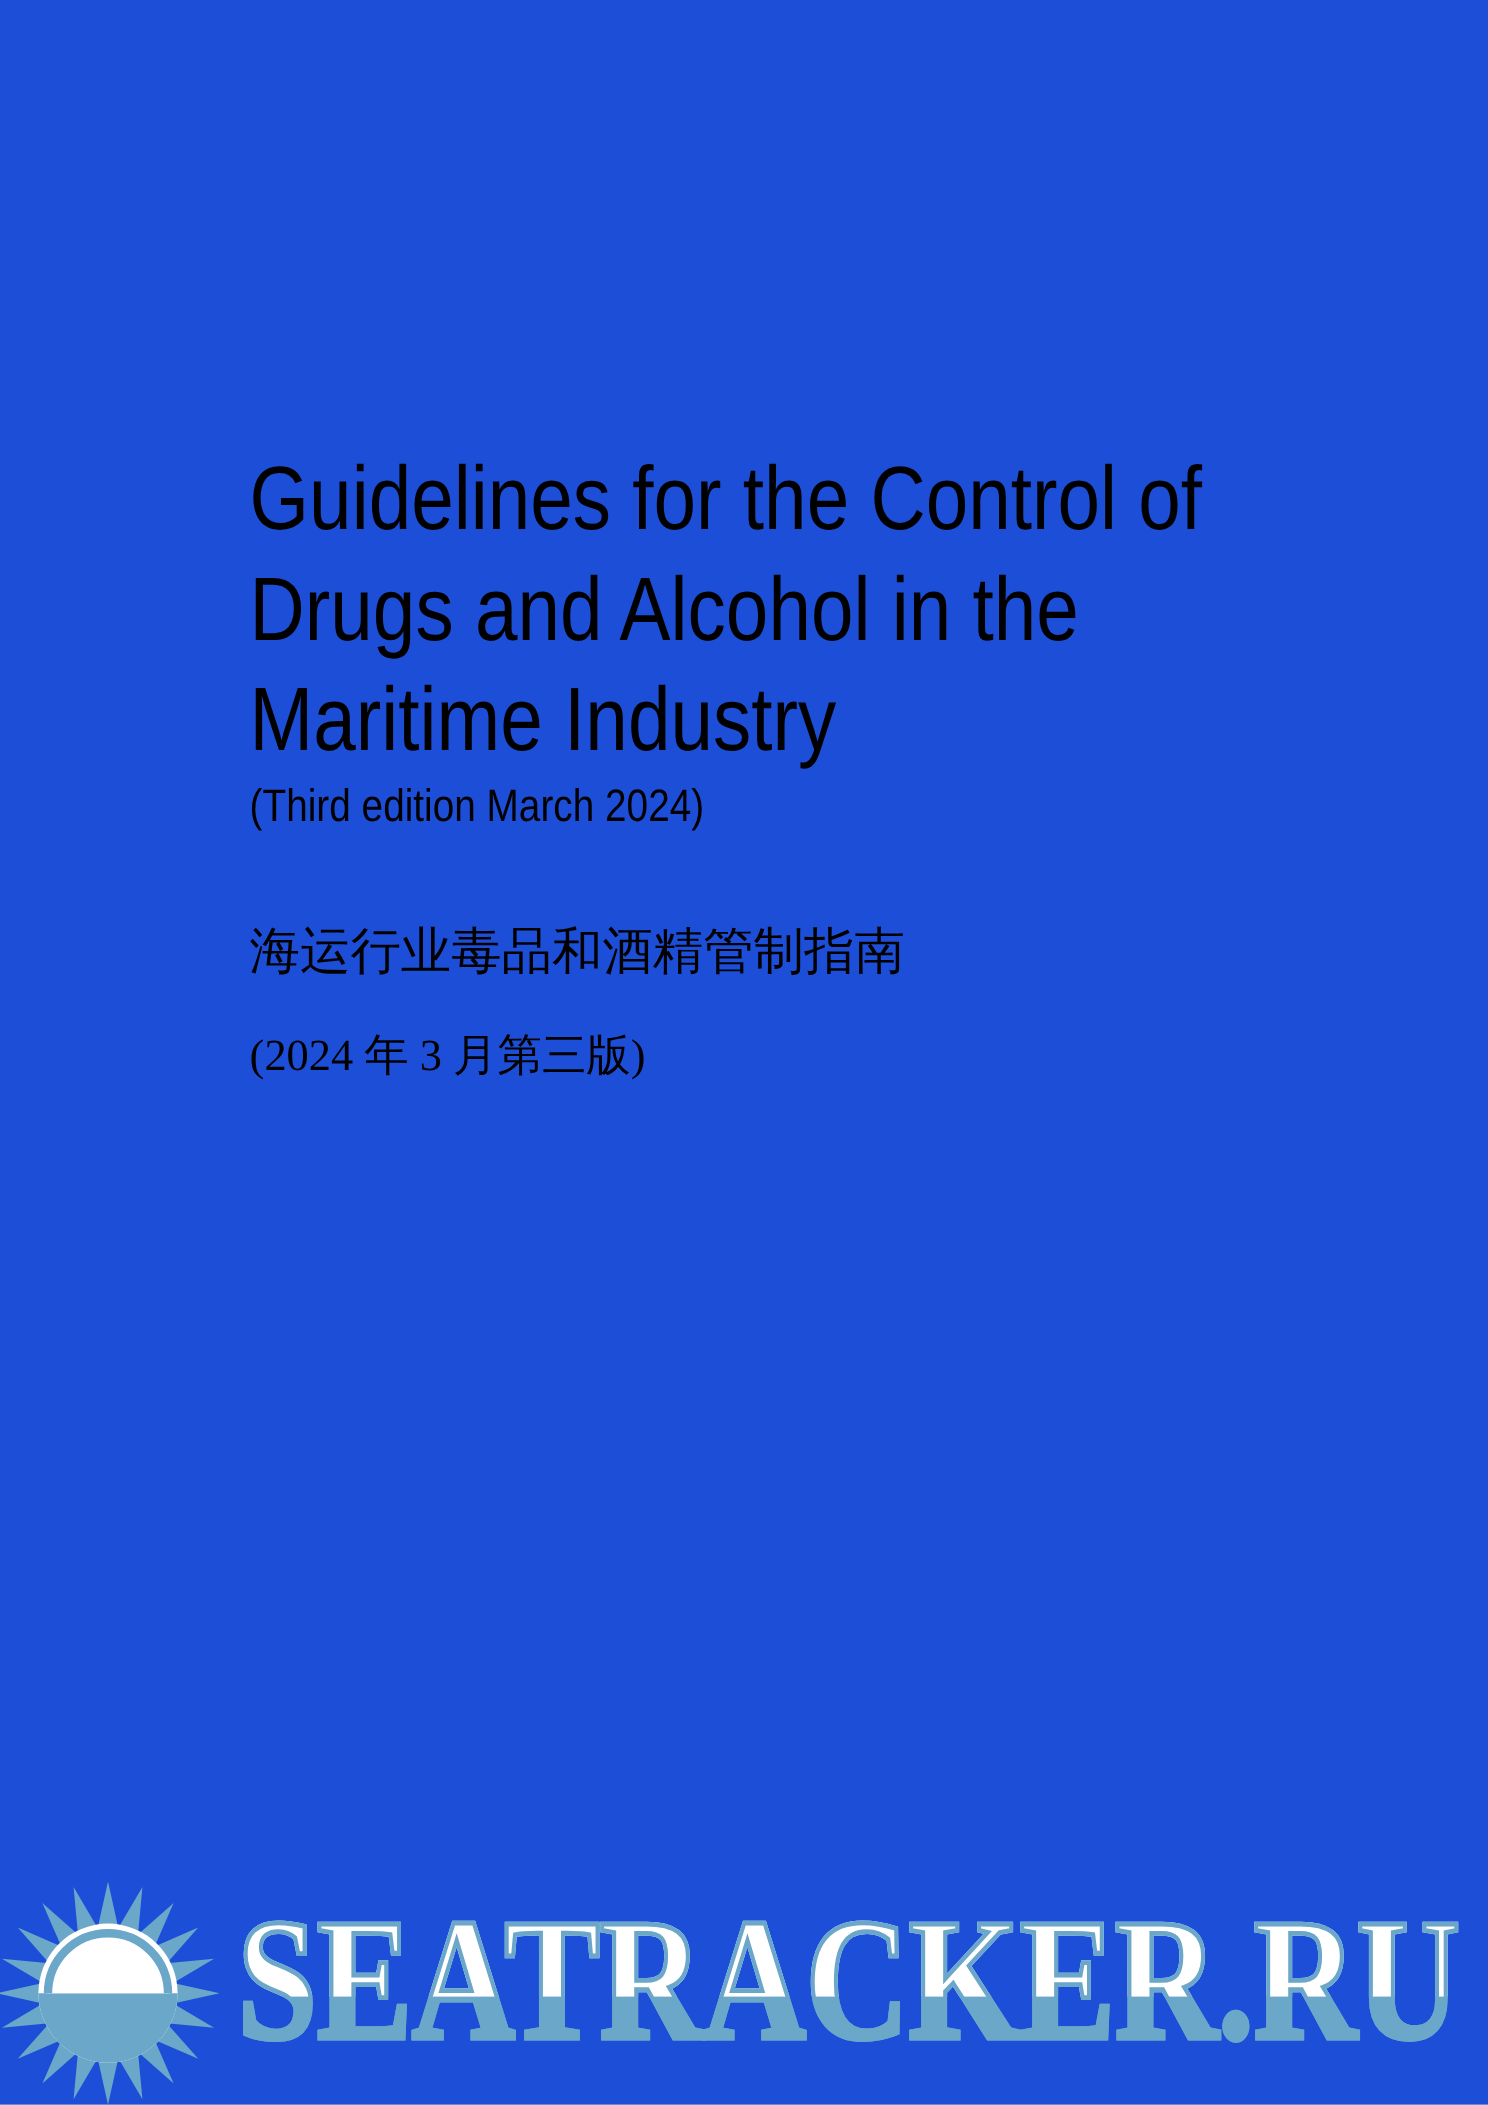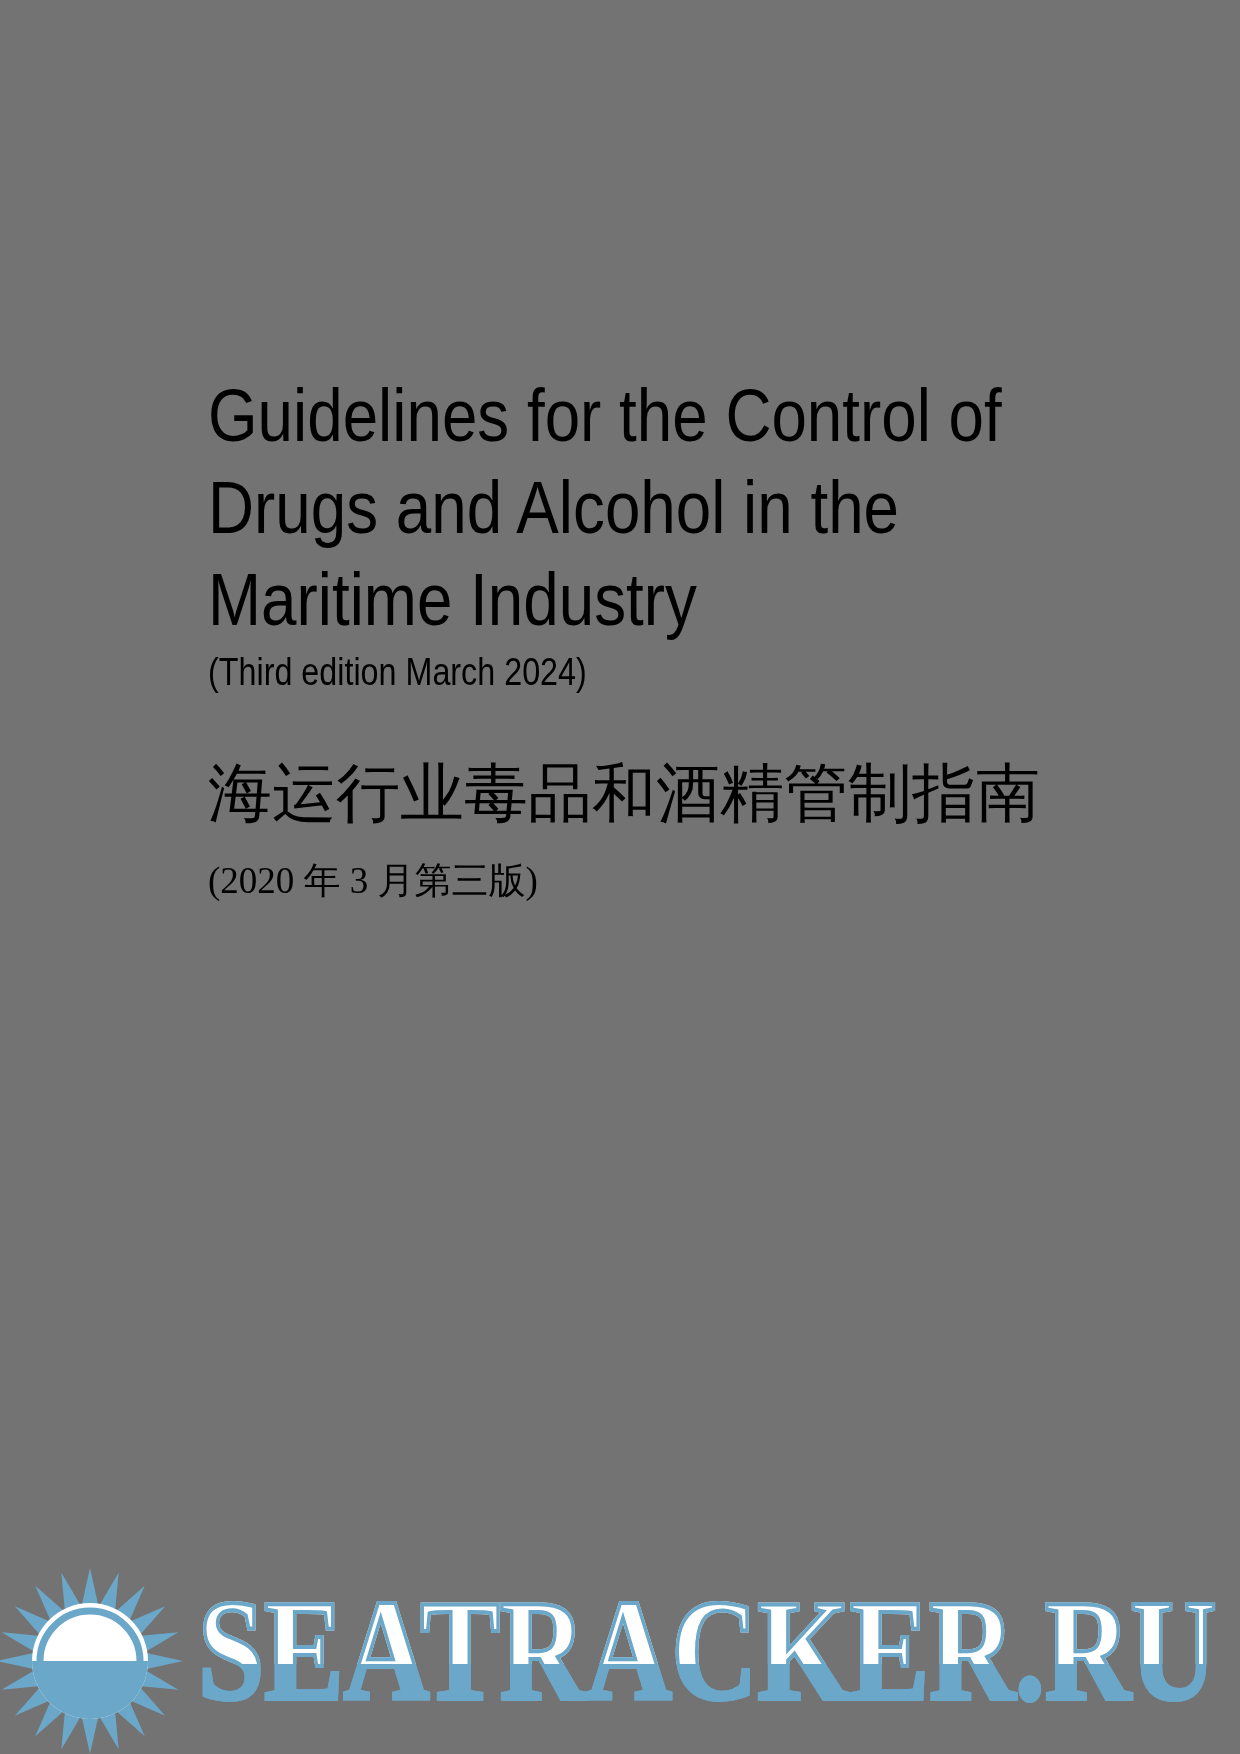--- a/index.html
+++ b/index.html
@@ -1,20 +1,20 @@
 <!DOCTYPE html>
 <html style="--accent: #6ba7c9;"><head>
 <meta charset="utf-8">
 <style>
   html,body{margin:0;padding:0;background:#e8e8e8;}
   .page{
     position:relative;
     width:1240px;height:1754px;
     margin:0 auto;
-    background:#737373;
+    background:#1d4ed8;
     overflow:hidden;
     color:#000;
     font-family:"Liberation Sans",sans-serif;
   }
   
   .en-title{
     position:absolute;left:208px;top:369px;
     font-size:75px;line-height:92px;font-weight:400;
     transform:scaleX(0.85);transform-origin:0 0;
     white-space:nowrap;
@@ -22,21 +22,21 @@
   .en-edition{
     position:absolute;left:208px;top:649px;
     font-size:38px;line-height:46px;font-weight:400;
     transform:scaleX(0.85);transform-origin:0 0;
     white-space:nowrap;
   }
   
   .zh-title{
     position:absolute;left:208px;top:756px;
     font-family:"Liberation Serif",serif;
-    font-size:64px;line-height:76px;font-weight:400;
+    font-size:42px;line-height:76px;font-weight:400;
     white-space:nowrap;
   }
   .zh-edition{
     position:absolute;left:208px;top:858px;
     font-family:"Liberation Serif",serif;
     font-size:37px;line-height:46px;font-weight:400;
     white-space:nowrap;
   }
   
   .watermark{position:absolute;left:0;top:1560px;width:996px;height:194px;}
@@ -62,21 +62,21 @@
   <div class="en-title">
     <div>Guidelines for the Control of</div>
     <div>Drugs and Alcohol in the</div>
     <div>Maritime Industry</div>
   </div>
 
   <div class="en-edition">(Third edition March 2024)</div>
 
   <div class="zh-title">海运行业毒品和酒精管制指南</div>
 
-  <div class="zh-edition">(2020 年 3 月第三版)</div>
+  <div class="zh-edition">(2024 年 3 月第三版)</div>
 
   <div class="watermark">
     <svg class="sun" viewBox="0 0 190 190" xmlns="http://www.w3.org/2000/svg" aria-hidden="true">
       <polygon id="sun-rays" class="accent-fill" points="95.0,2.0 103.6,40.7 123.7,6.6 120.0,46.0 149.7,19.8 133.9,56.1 170.2,40.3 144.0,70.0 183.4,66.3 149.3,86.4 188.0,95.0 149.3,103.6 183.4,123.7 144.0,120.0 170.2,149.7 133.9,133.9 149.7,170.2 120.0,144.0 123.7,183.4 103.6,149.3 95.0,188.0 86.4,149.3 66.3,183.4 70.0,144.0 40.3,170.2 56.1,133.9 19.8,149.7 46.0,120.0 6.6,123.7 40.7,103.6 2.0,95.0 40.7,86.4 6.6,66.3 46.0,70.0 19.8,40.3 56.1,56.1 40.3,19.8 70.0,46.0 66.3,6.6 86.4,40.7"></polygon>
       <circle cx="95" cy="95" r="58" fill="#ffffff"></circle>
       <path class="accent-fill" d="M37,95 A58,58 0 0,0 153,95 Z"></path>
       <path class="accent-stroke" d="M45,95 A50,50 0 0,1 145,95" fill="#ffffff" stroke-width="7"></path>
     </svg>
     <div class="wm-text">SEATRACKER.RU</div>
   </div>

